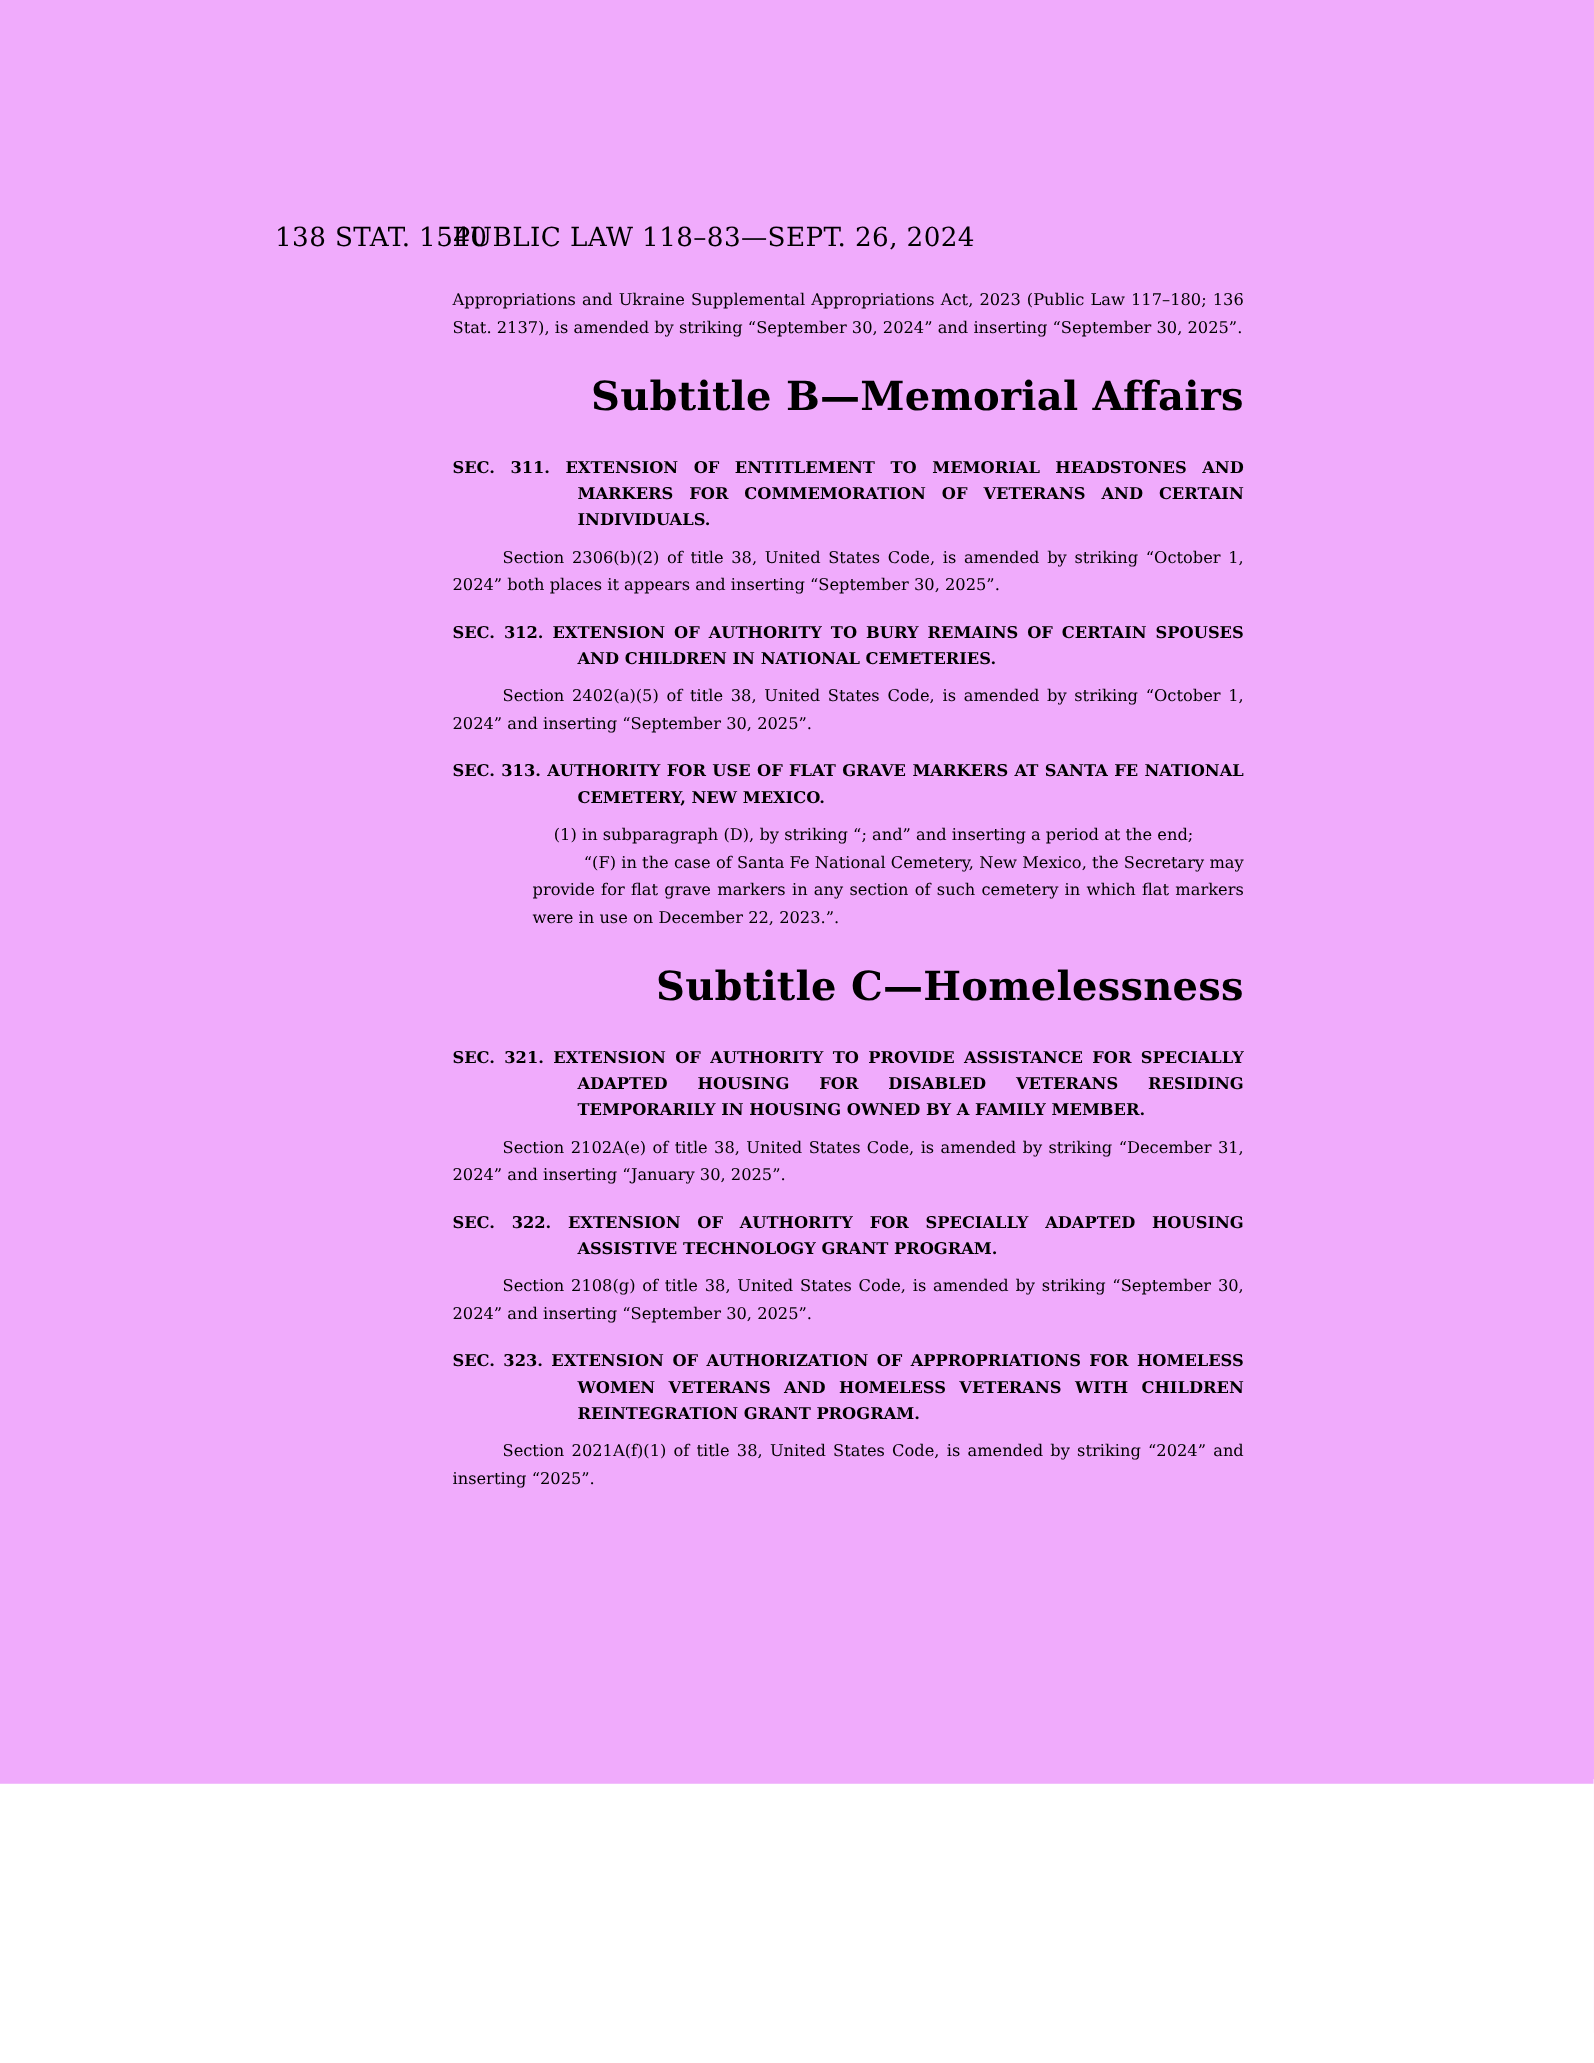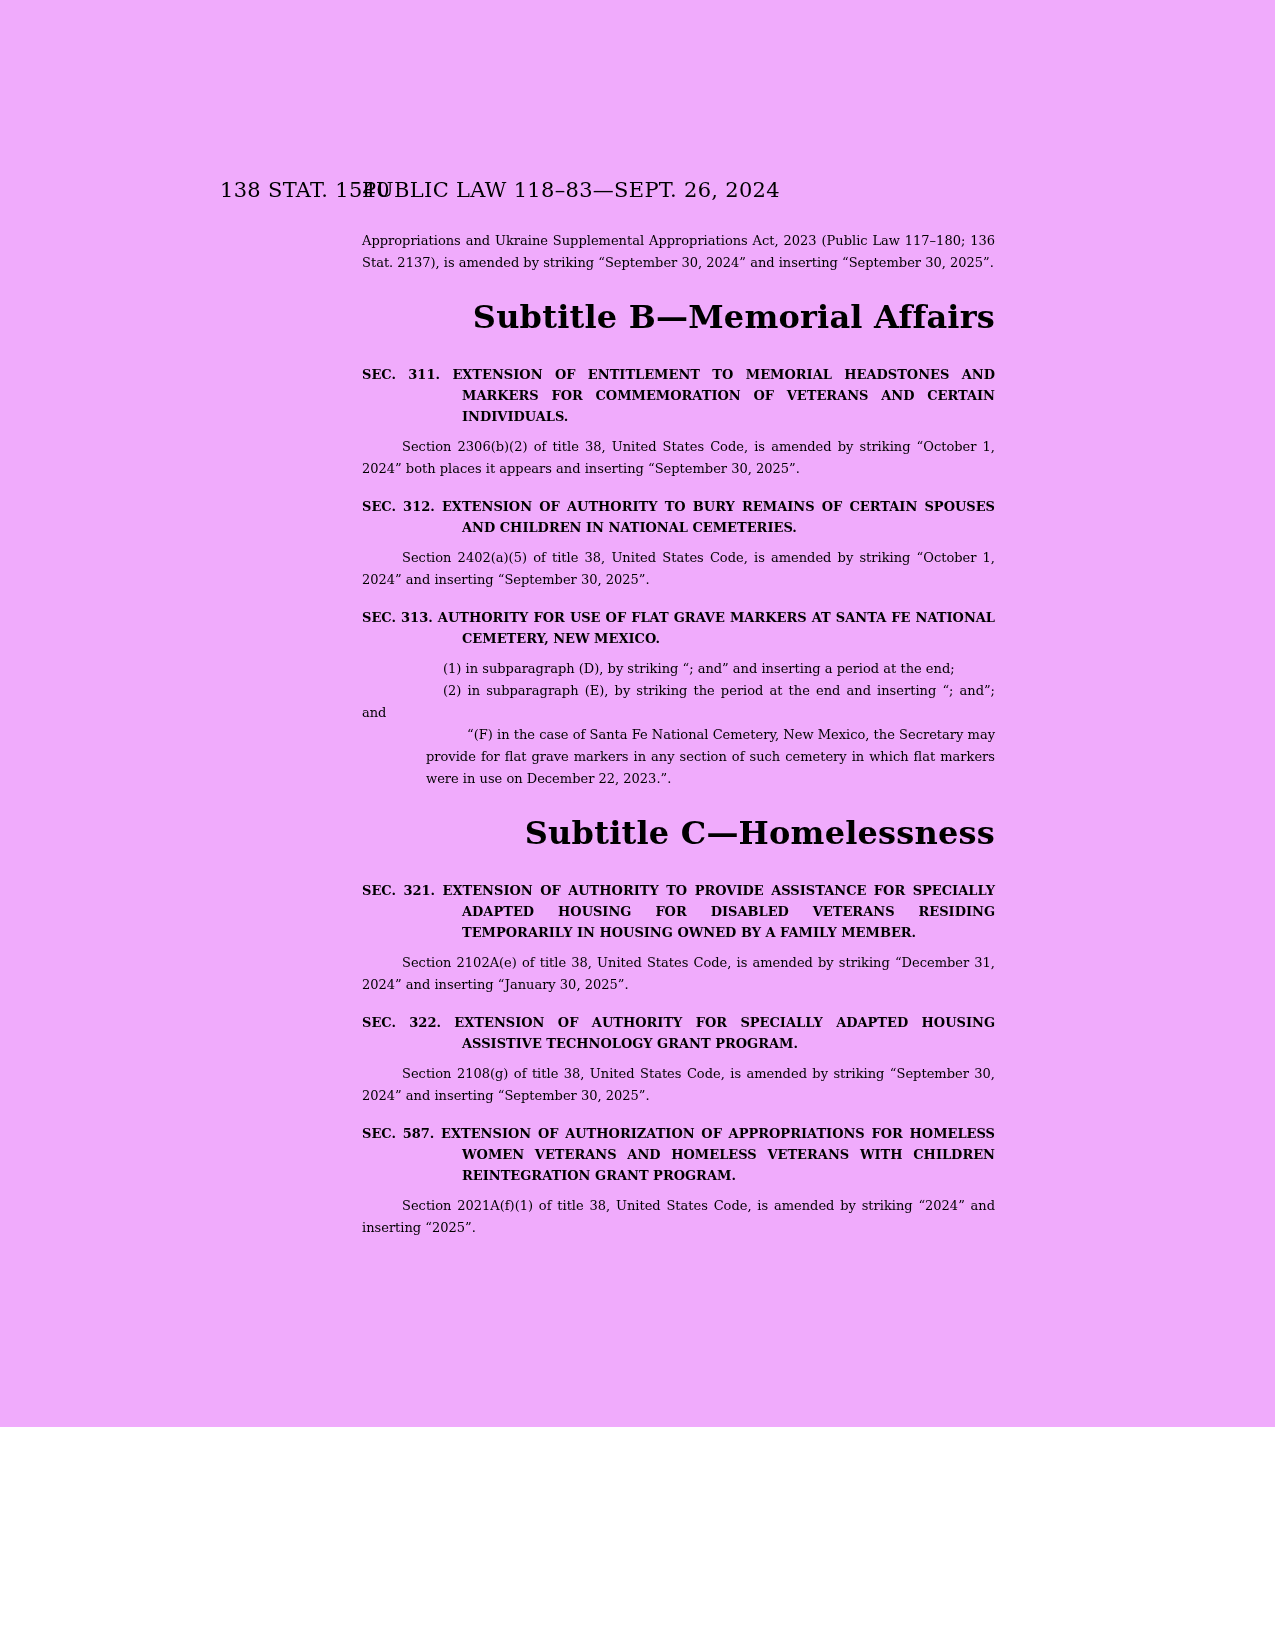--- a/index.html
+++ b/index.html
@@ -98,35 +98,34 @@
     </div>
 
     <div class="section">
       <p class="sec-heading">SEC. 312. EXTENSION OF AUTHORITY TO BURY REMAINS OF CERTAIN SPOUSES AND CHILDREN IN NATIONAL CEMETERIES.</p>
       <p class="body ind1">Section 2402(a)(5) of title 38, United States Code, is amended by striking “October 1, 2024” and inserting “September 30, 2025”.</p>
     </div>
 
     <div class="section">
       <p class="sec-heading">SEC. 313. AUTHORITY FOR USE OF FLAT GRAVE MARKERS AT SANTA FE NATIONAL CEMETERY, NEW MEXICO.</p>
       <p class="body ind2">(1) in subparagraph (D), by striking “; and” and inserting a period at the end;</p>
-      <p class="body ind2">(2) in subparagraph (E), by striking the period at the end and inserting “; and”; and</p>
       <p class="body quote">“(F) in the case of Santa Fe National Cemetery, New Mexico, the Secretary may provide for flat grave markers in any section of such cemetery in which flat markers were in use on December 22, 2023.”.</p>
     </div>
 
     <h1 class="subtitle">Subtitle C—Homelessness</h1>
 
     <div class="section">
       <p class="sec-heading">SEC. 321. EXTENSION OF AUTHORITY TO PROVIDE ASSISTANCE FOR SPECIALLY ADAPTED HOUSING FOR DISABLED VETERANS RESIDING TEMPORARILY IN HOUSING OWNED BY A FAMILY MEMBER.</p>
       <p class="body ind1">Section 2102A(e) of title 38, United States Code, is amended by striking “December 31, 2024” and inserting “January 30, 2025”.</p>
     </div>
 
     <div class="section">
       <p class="sec-heading">SEC. 322. EXTENSION OF AUTHORITY FOR SPECIALLY ADAPTED HOUSING ASSISTIVE TECHNOLOGY GRANT PROGRAM.</p>
       <p class="body ind1">Section 2108(g) of title 38, United States Code, is amended by striking “September 30, 2024” and inserting “September 30, 2025”.</p>
     </div>
 
     <div class="section">
-      <p class="sec-heading">SEC. 587. EXTENSION OF AUTHORIZATION OF APPROPRIATIONS FOR HOMELESS WOMEN VETERANS AND HOMELESS VETERANS WITH CHILDREN REINTEGRATION GRANT PROGRAM.</p>
+      <p class="sec-heading">SEC. 323. EXTENSION OF AUTHORIZATION OF APPROPRIATIONS FOR HOMELESS WOMEN VETERANS AND HOMELESS VETERANS WITH CHILDREN REINTEGRATION GRANT PROGRAM.</p>
       <p class="body ind1">Section 2021A(f)(1) of title 38, United States Code, is amended by striking “2024” and inserting “2025”.</p>
     </div>
 
   </div>
 </div>
 
 </body></html>

